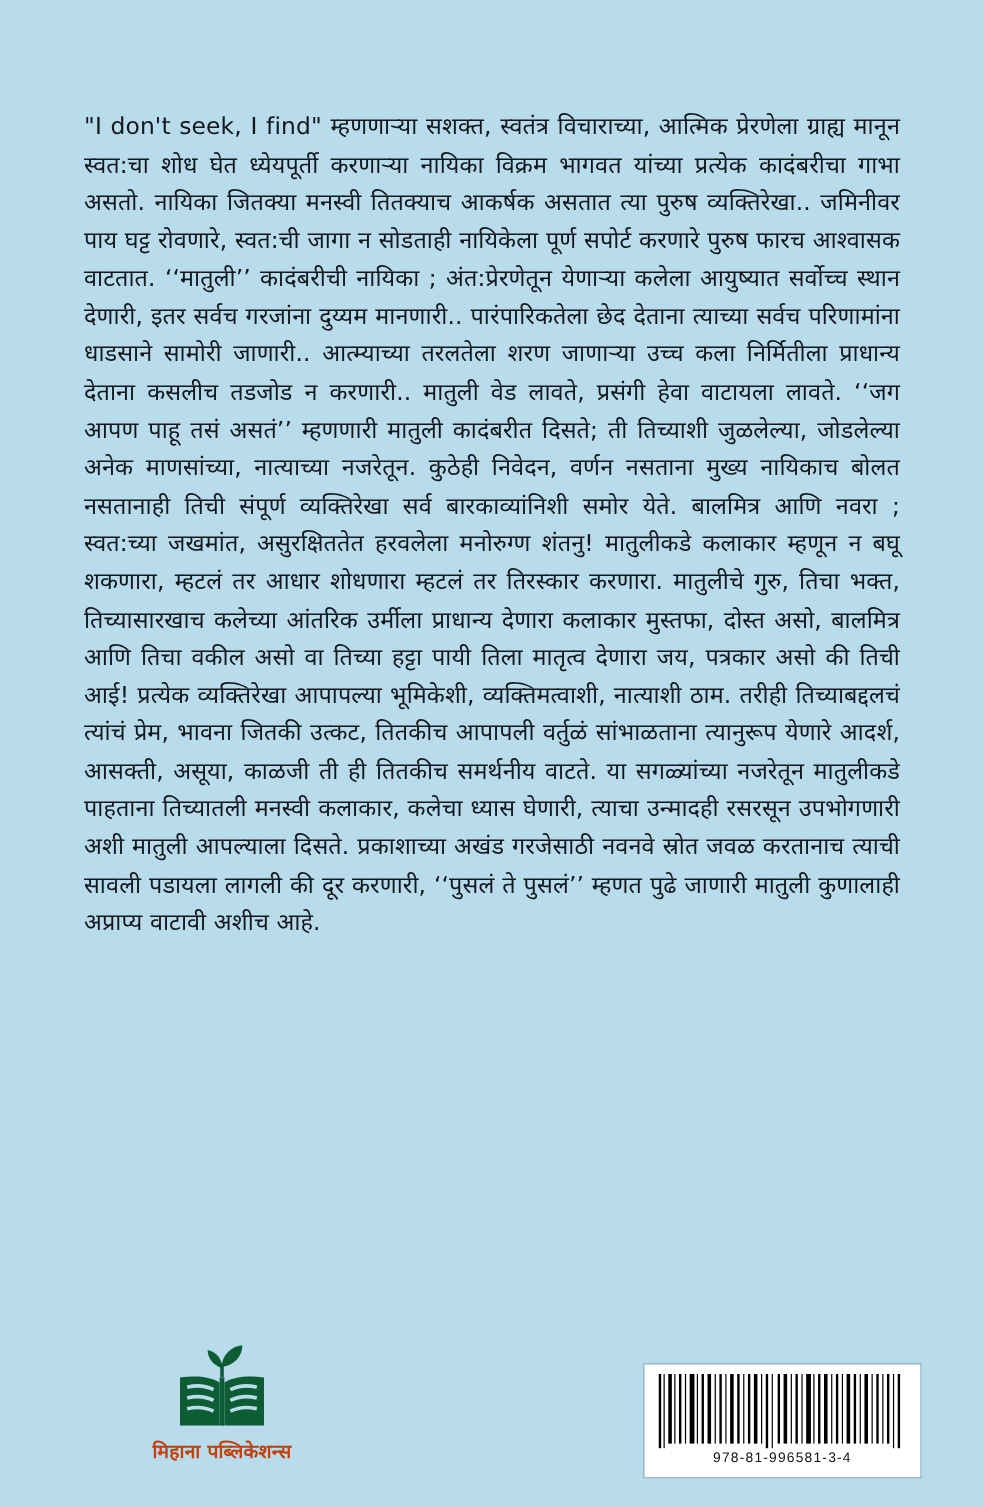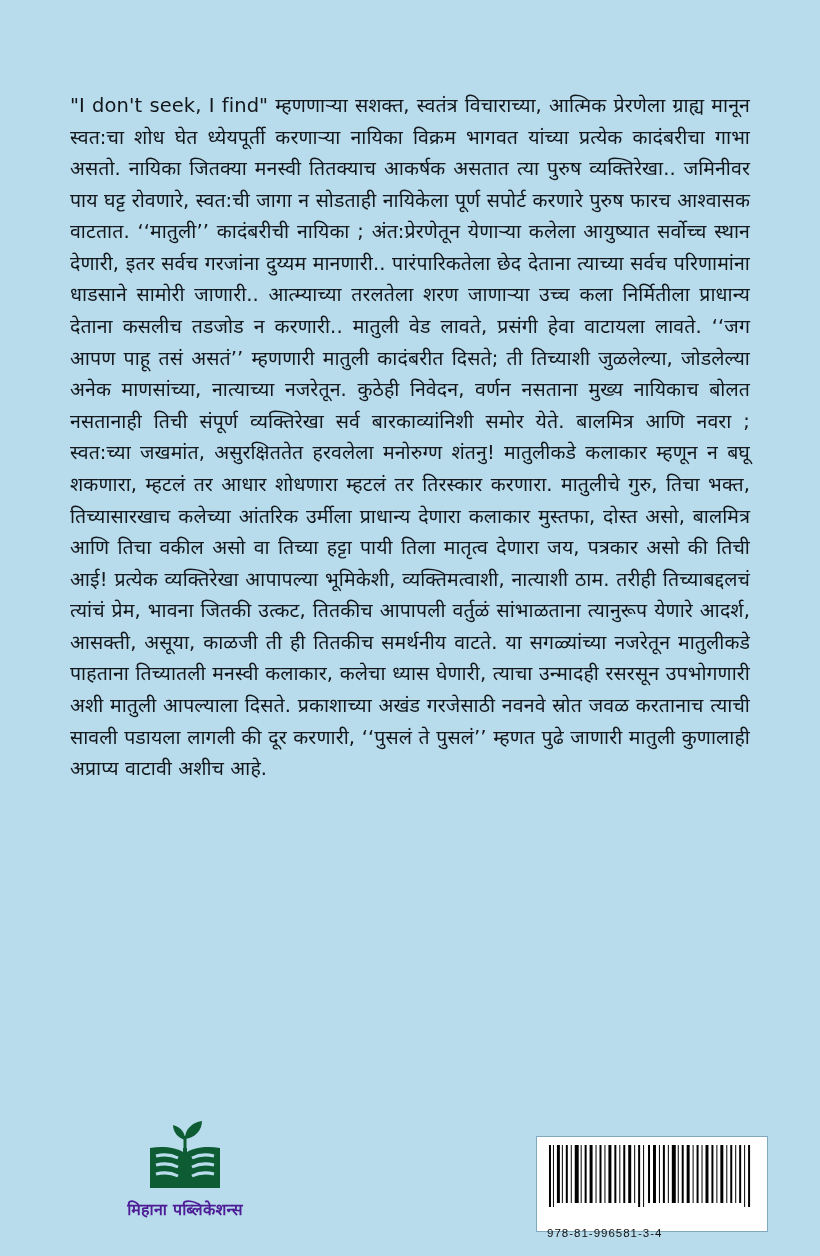--- a/index.html
+++ b/index.html
@@ -51,41 +51,42 @@
   .logo {
     width: 86px;
     height: 74px;
     margin: 0 auto 6px auto;
     display: block;
   }
   .publisher-name {
     font-family: "DejaVu Sans", "Liberation Sans", sans-serif;
     font-size: 16px;
     font-weight: 700;
-    color: #4c1d95;
+    color: #c2410c;
     letter-spacing: 0.2px;
   }
   .barcode-box {
     position: absolute;
     right: 52px;
     bottom: 24px;
     width: 232px;
     height: 96px;
     background: #ffffff;
     border: 1px solid #7fa9bd;
     box-sizing: border-box;
     padding: 8px 10px 4px 10px;
   }
   .bars {
     width: 100%;
     height: 62px;
     display: block;
   }
   .isbn {
-    margin-top: 20px;
+    margin-top: 2px;
+    text-align: center;
     font-family: "Liberation Sans", sans-serif;
     font-size: 11.5px;
     color: #111;
     letter-spacing: 1px;
   }
 </style>
 </head>
 <body>
 
 <div class="page">

